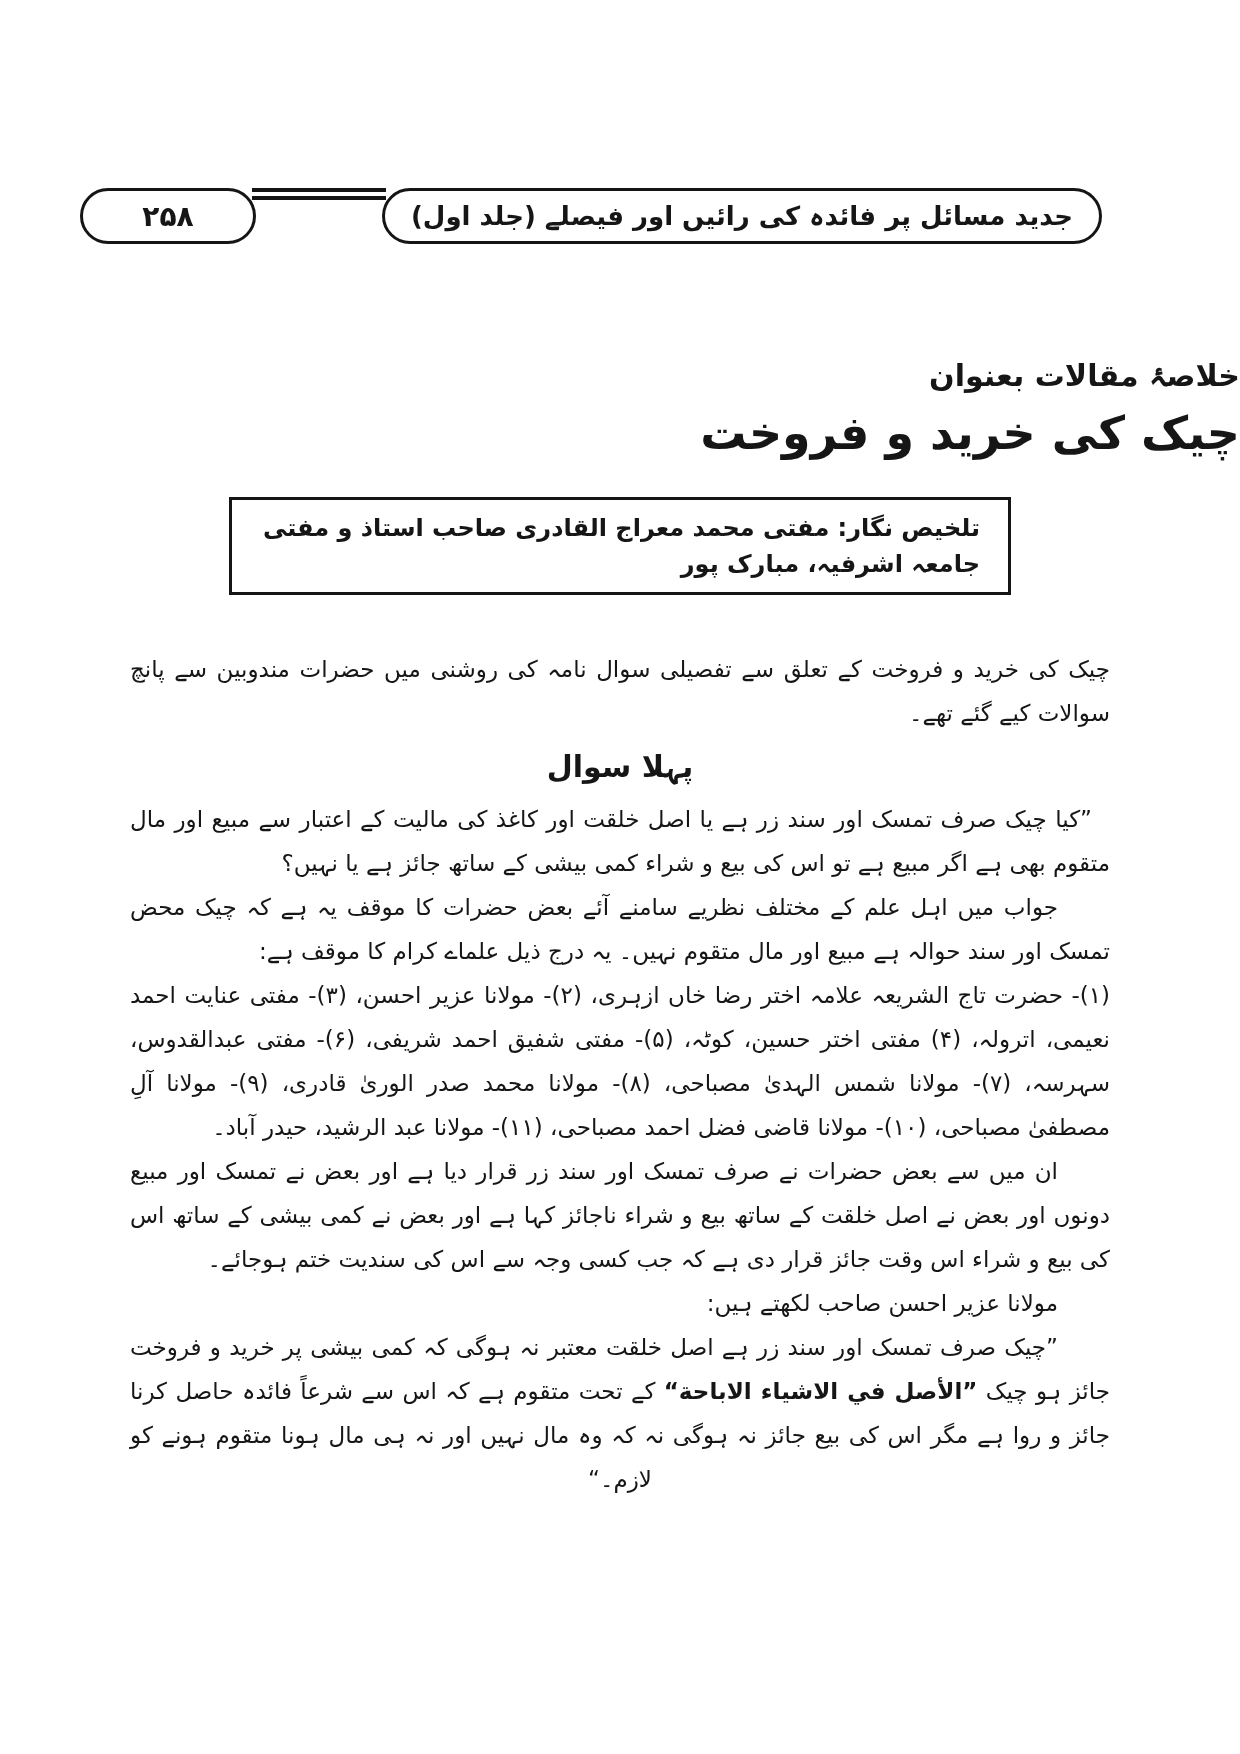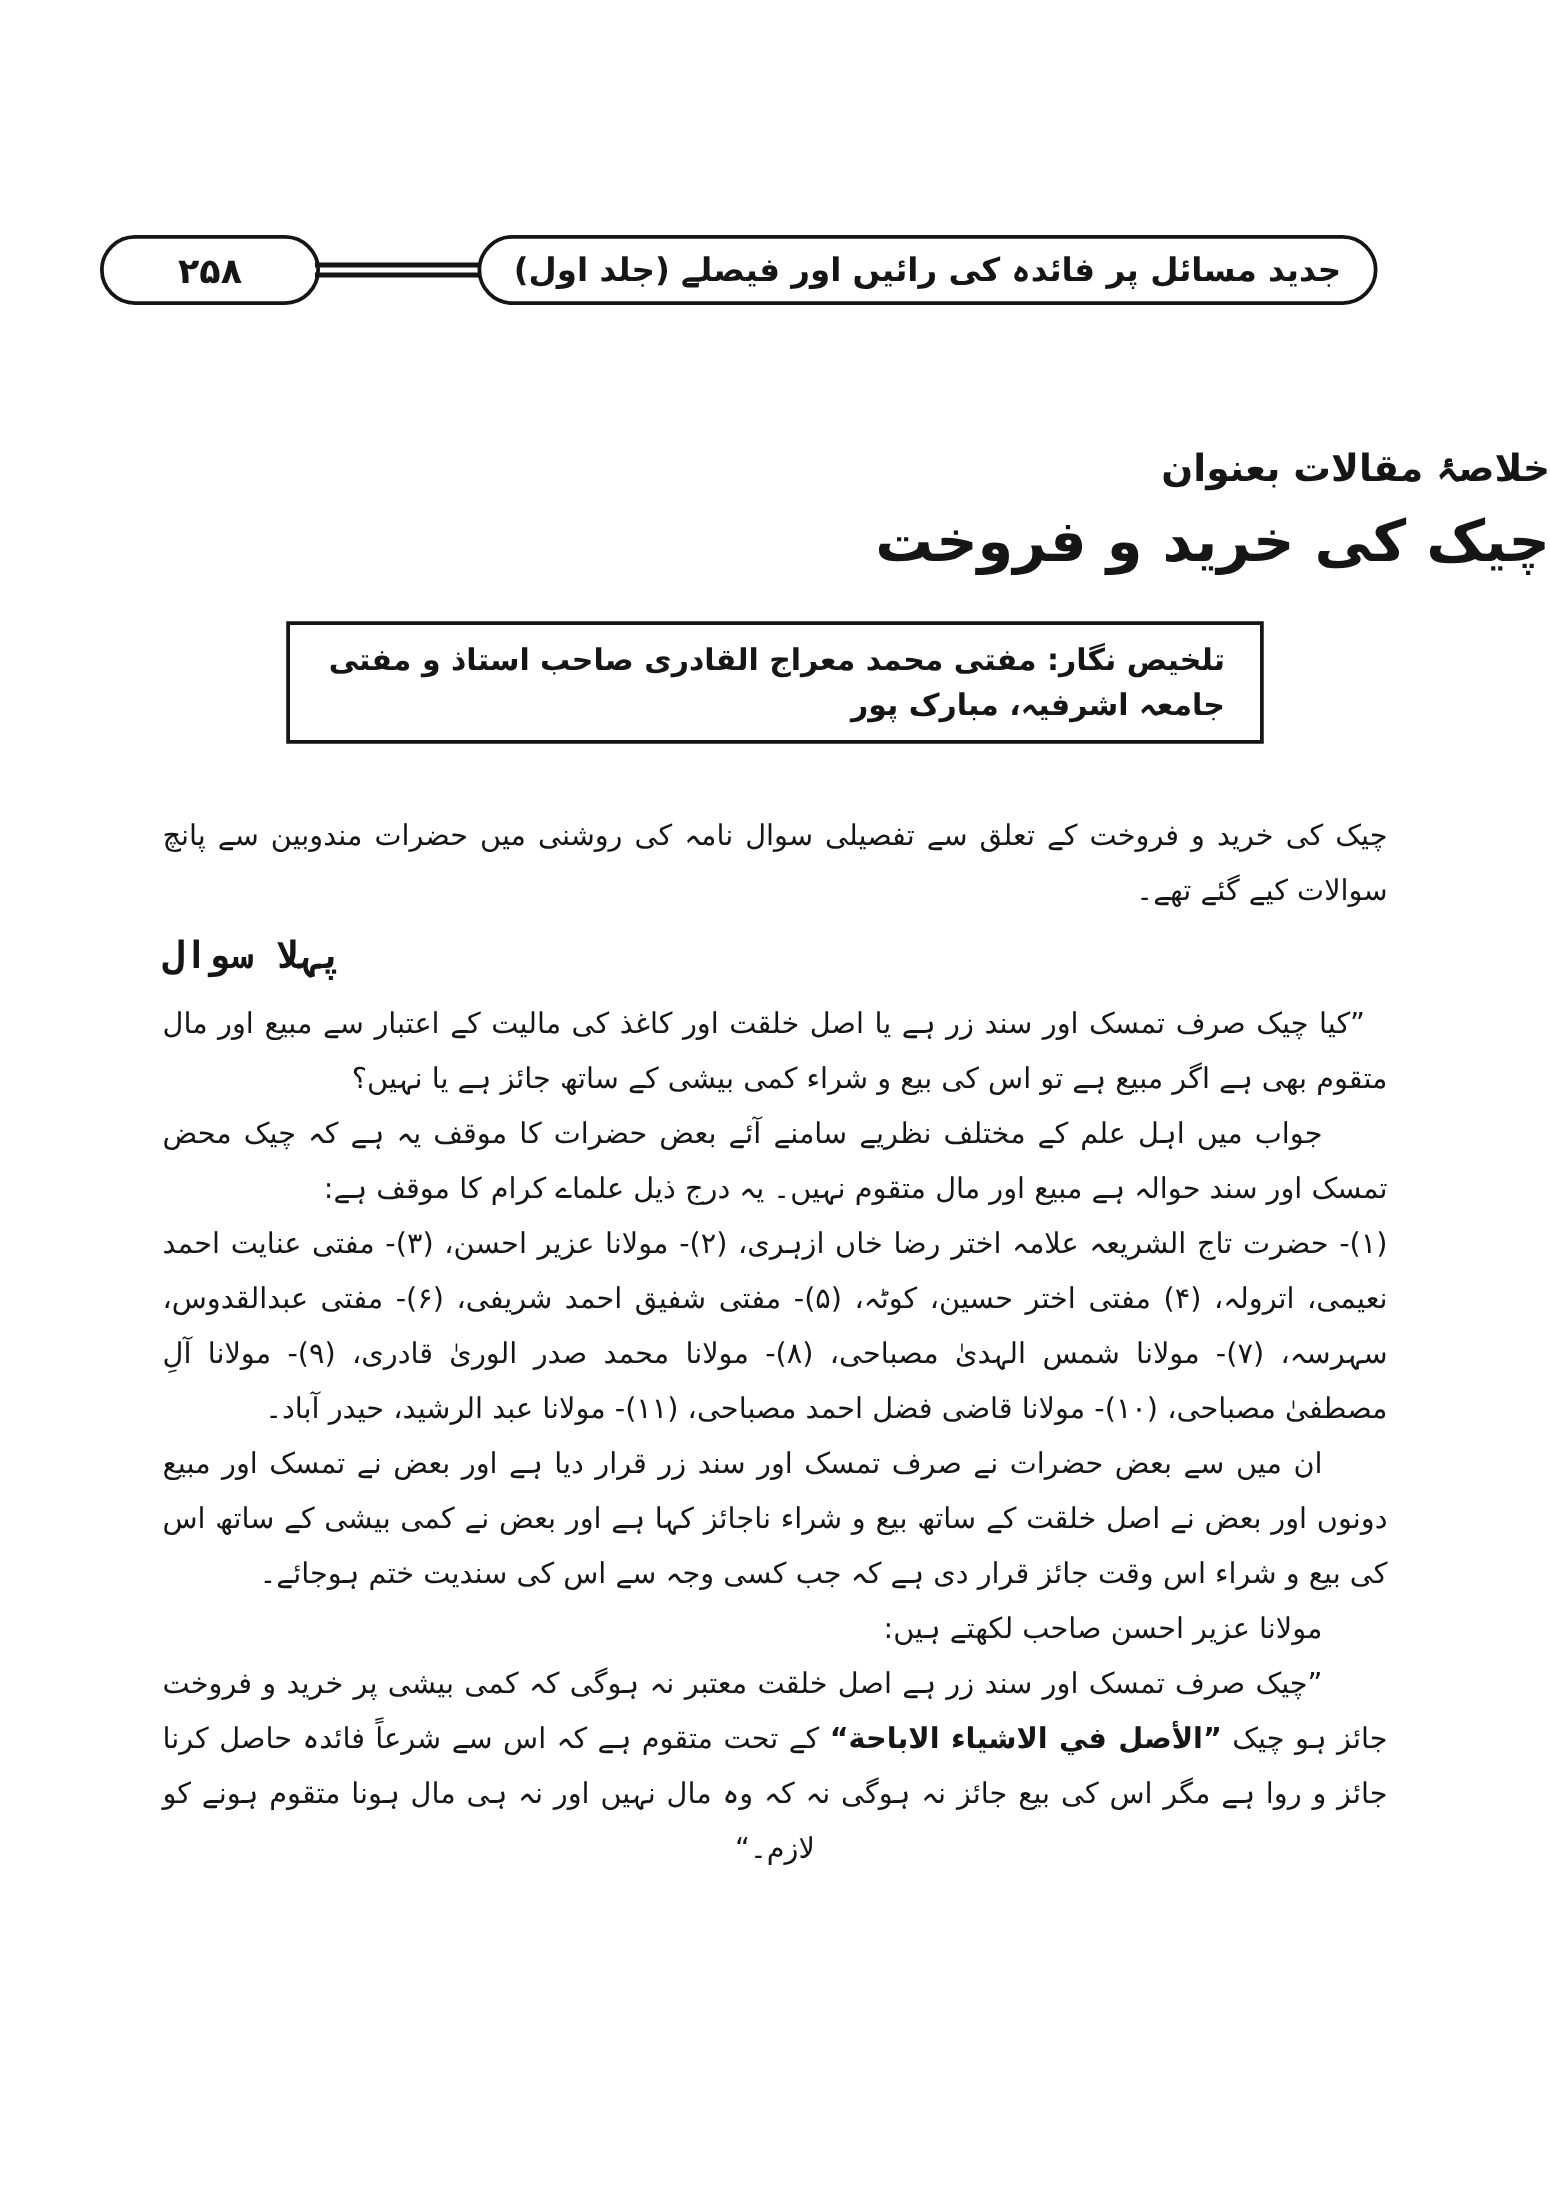--- a/index.html
+++ b/index.html
@@ -14,21 +14,21 @@
   .page {
     width: 1240px;
     height: 1754px;
     position: relative;
     box-sizing: border-box;
   }
 
   
   .header {
     display: flex;
-    align-items: center;
+    align-items: flex-start;
     margin: 172px 0 0;
     padding: 16px 138px 0 80px;
     direction: ltr;
   }
   .badge {
     border: 3px solid #151515;
     border-radius: 999px;
     height: 56px;
     display: flex;
     align-items: center;
@@ -93,25 +93,24 @@
     margin: 52px auto 0;
     font-size: 23px;
     line-height: 44px;
     text-align: justify;
   }
   .para { margin: 0; }
   .indent { text-indent: 52px; }
   .small-indent { text-indent: 18px; }
   .section-heading {
     margin: 6px 0 4px;
-    text-align: left;
+    text-align: center;
     font-size: 30px;
     font-weight: bold;
     line-height: 52px;
-    font-family: Liberation Mono, monospace;
   }
   .q-label {
     font-size: 26px;
     font-weight: bold;
     line-height: 50px;
     text-align: right;
   }
   .attribution { text-align: right; }
   .quote-final { text-align-last: center; }
   .arabic {

